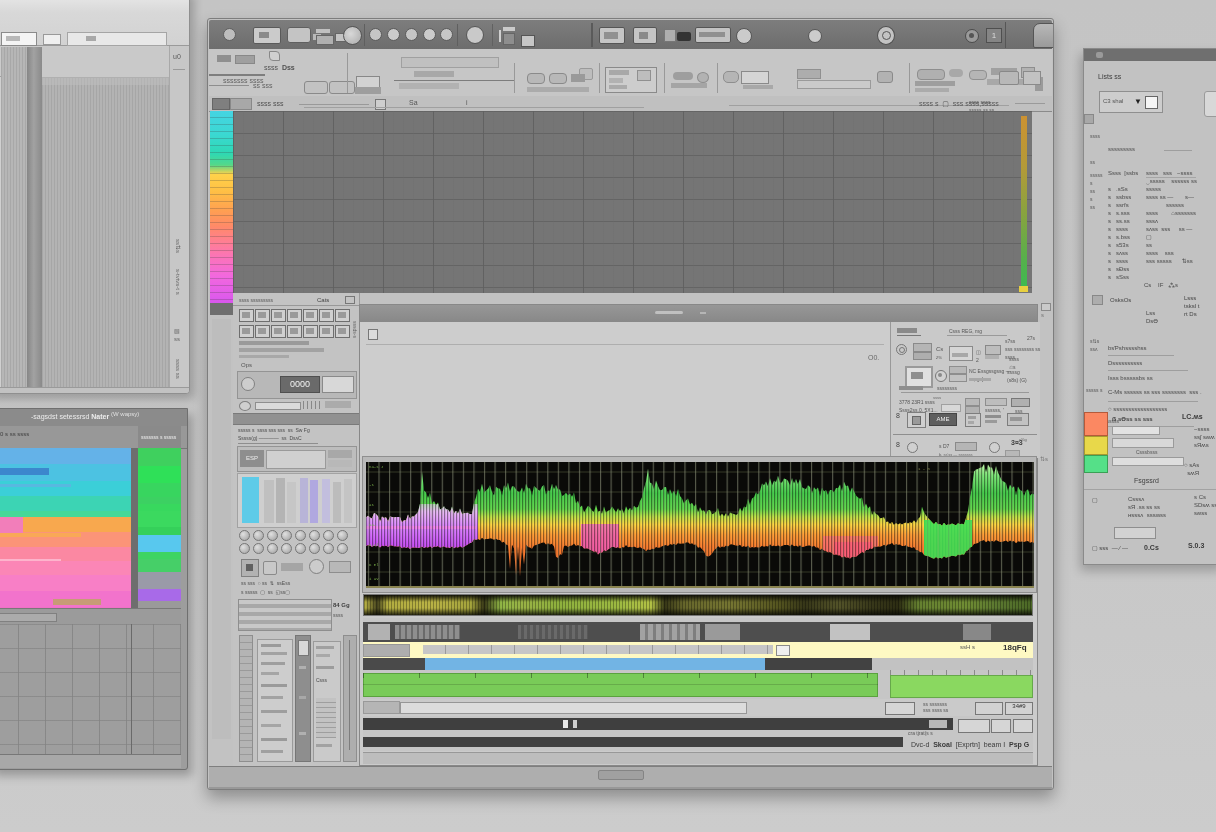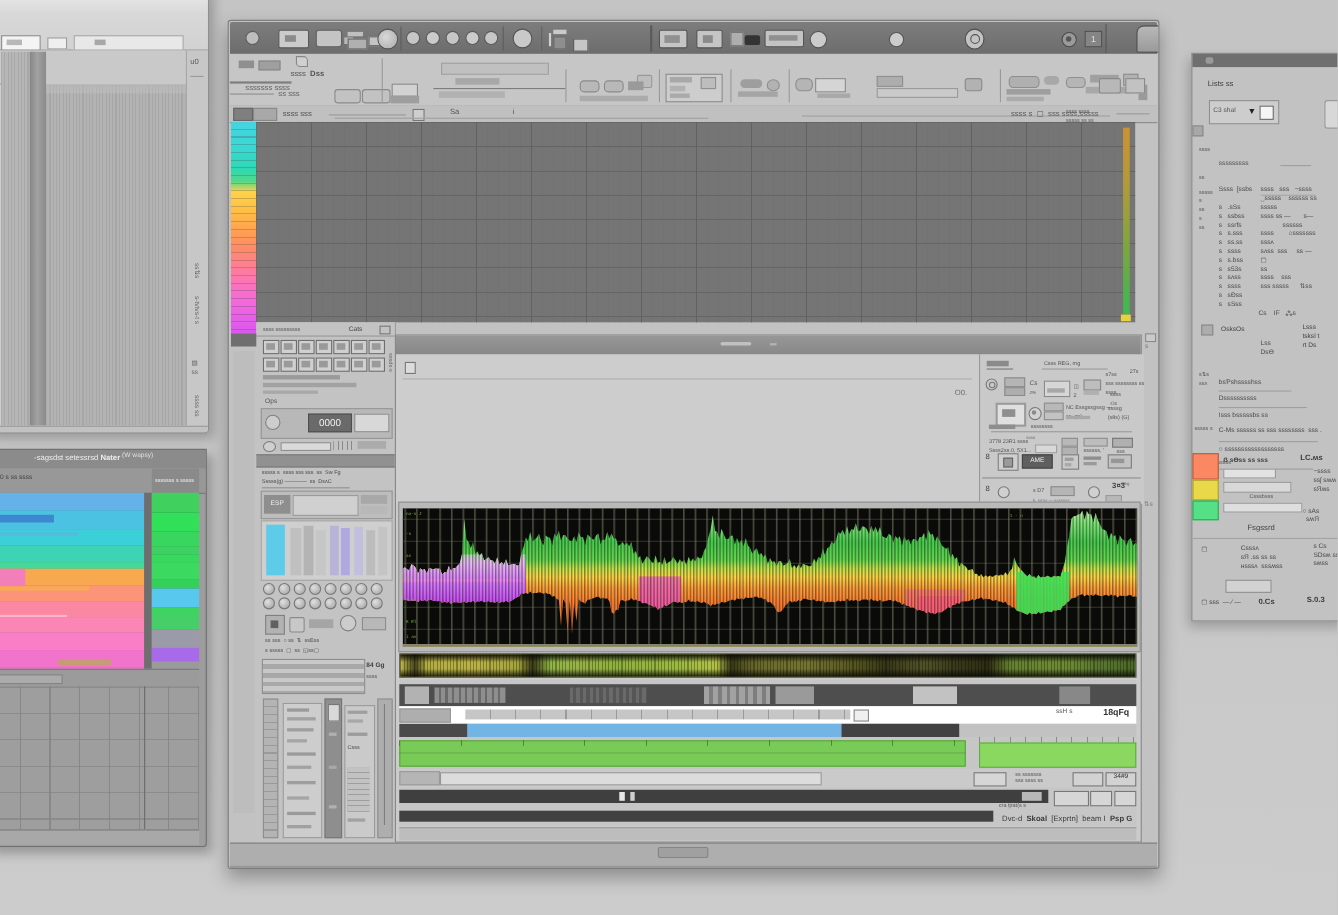--- a/index.html
+++ b/index.html
@@ -578,21 +578,21 @@
       <div class="abs" style="left:5px;top:2px;width:22px;height:16px;background:#b2b2b2;"></div>
       <div class="abs" style="left:32px;top:3px;width:65px;height:14px;background:repeating-linear-gradient(90deg,#8e8e8e 0 4px,#6a6a6a 4px 6px);"></div>
       <div class="abs" style="left:155px;top:3px;width:70px;height:14px;background:repeating-linear-gradient(90deg,#767676 0 3px,#5a5a5a 3px 6px);opacity:.7"></div>
       <div class="abs" style="left:277px,top:2px;"></div>
       <div class="abs" style="left:277px;top:2px;width:60px;height:16px;background:repeating-linear-gradient(90deg,#a2a2a2 0 5px,#7e7e7e 5px 8px);"></div>
       <div class="abs" style="left:342px;top:2px;width:35px;height:16px;background:#9a9a9a;"></div>
       <div class="abs" style="left:467px;top:2px;width:40px;height:16px;background:#c2c2c2;"></div>
       <div class="abs" style="left:600px;top:2px;width:28px;height:16px;background:#888;"></div>
     </div>
 
-    <div class="abs" style="left:3px;top:337px;width:670px;height:16px;background:#ffffff;">
+    <div class="abs" style="left:3px;top:337px;width:670px;height:16px;background:#fef9c3;">
       <div class="abs" style="left:0;top:2px;width:45px;height:11px;background:#aeaeae;border:1px solid #979797;"></div>
       <div class="abs" style="left:60px;top:3px;width:350px;height:9px;background:repeating-linear-gradient(90deg,#c6c6c6 0 22px,#9a9a9a 22px 23px);"></div>
       <div class="abs" style="left:413px;top:3px;width:12px;height:9px;background:#efefef;border:1px solid #8a8a8a;"></div>
       <span class="abs" style="left:597px;top:2px;font-size:6px;color:#555;">ssH s</span>
       <span class="abs" style="left:640px;top:1px;font-size:8px;color:#333;font-weight:bold;">18qFq</span>
     </div>
 
     <div class="abs" style="left:3px;top:353px;width:670px;height:12px;background:#c2c2c2;">
       <div class="abs" style="left:0;top:0;width:62px;height:12px;background:#4a4a4a;"></div>
       <div class="abs" style="left:62px;top:0;width:340px;height:12px;background:#72b4e4;"></div>

